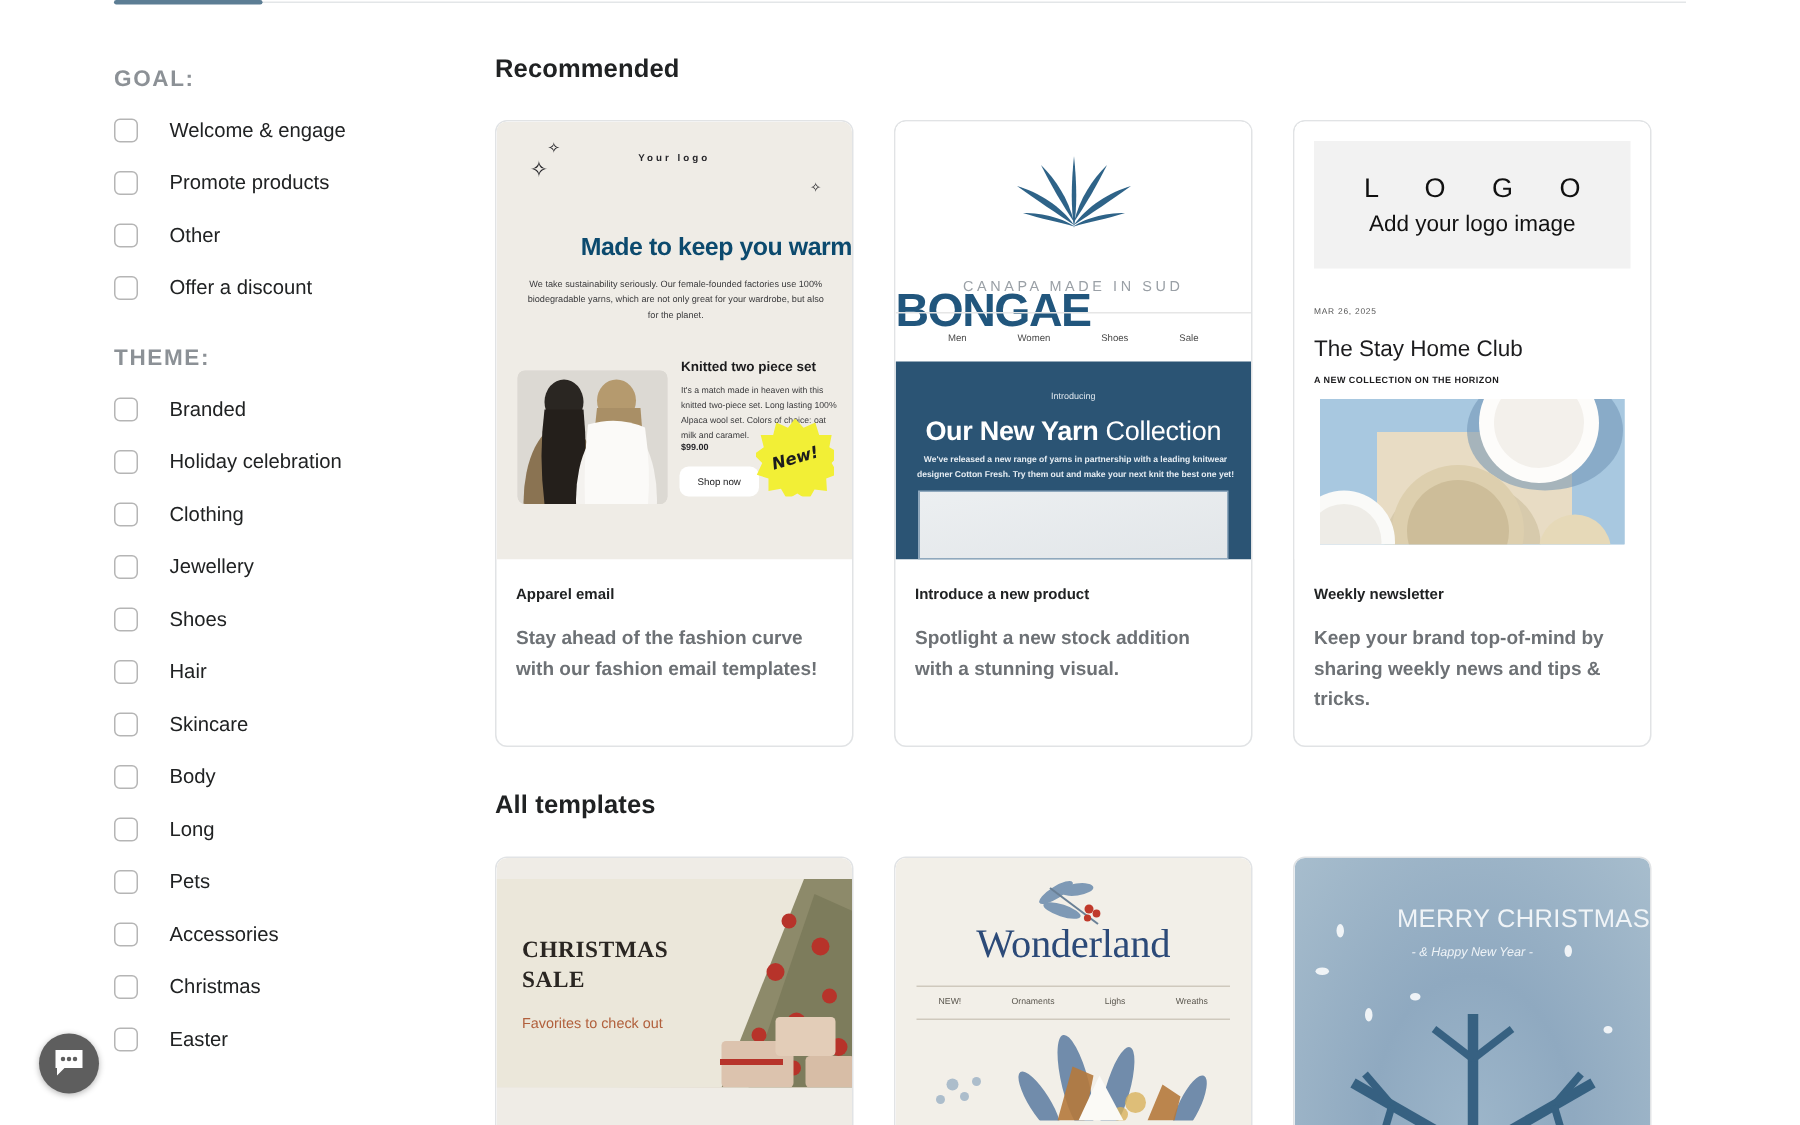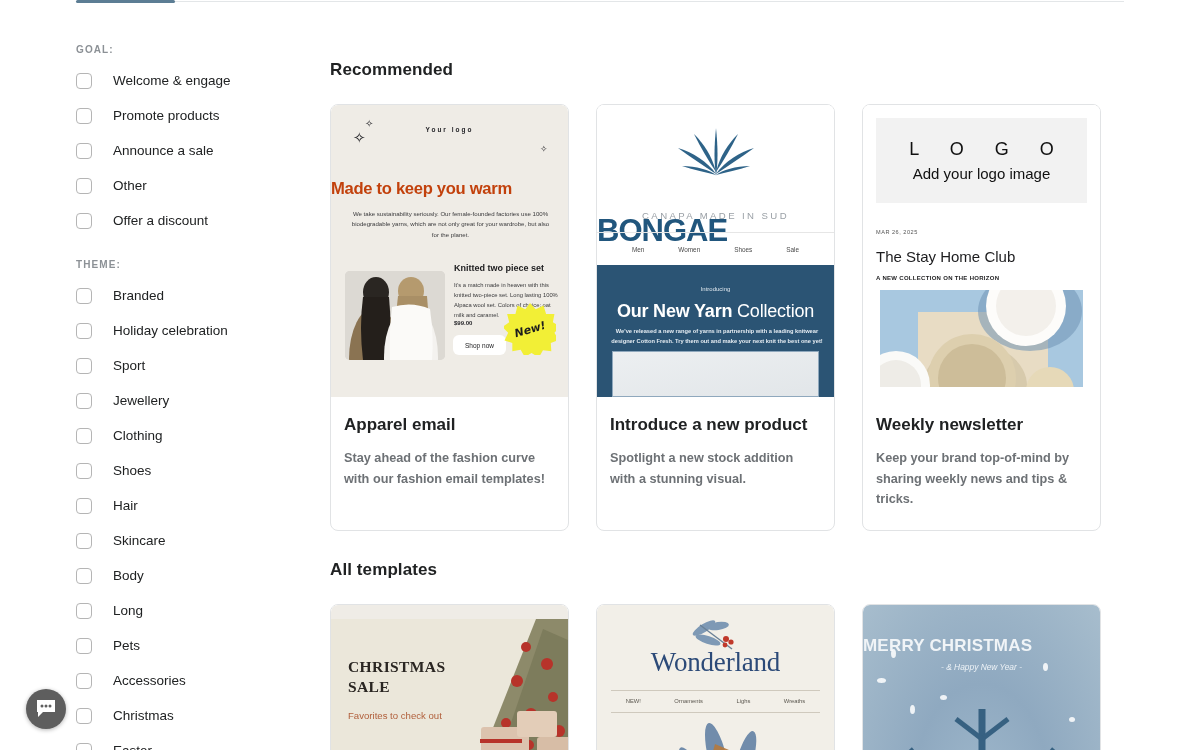--- a/index.html
+++ b/index.html
@@ -15,55 +15,55 @@
   #app { position: relative; width: 1200px; height: 750px; }
 
   
   .topbar { position:absolute; top:0; left:76px; width:1048px; height:3px; }
   .topbar .rule { position:absolute; left:0; top:1px; width:100%; height:1px; background:#e3e6e8; }
   .topbar .active-underline { position:absolute; left:0; top:0; width:99px; height:3px; background:#5c7d94; border-radius:2px; }
 
   
   .sidebar { position:absolute; left:0; top:0; width:330px; height:750px; padding:44px 0 0 76px; }
   .filter-group-label {
-    font-size:10px; font-weight:700; letter-spacing:1.1px;
+    font-size:15px; font-weight:700; letter-spacing:1.1px;
     color:#8c9196; text-transform:uppercase; margin:0 0 16px 0;
   }
   .filter-group + .filter-group { margin-top:28px; }
   .filter-row { display:flex; align-items:center; height:20px; margin-bottom:15px; cursor:pointer; }
   .cbox {
     width:16px; height:16px; flex:0 0 16px; border:1px solid #b5b5b5;
     border-radius:4px; background:#fff;
   }
   .filter-label { font-size:13.5px; color:#202223; margin-left:21px; line-height:1; }
 
   
-  .main { position:absolute; left:330px; top:0; width:870px; height:610px; padding-top:60px; }
+  .main { position:absolute; left:330px; top:0; width:870px; height:610px; padding-top:36px; }
   .section-title { font-size:17px; font-weight:600; color:#202223; margin:0 0 24px 0; letter-spacing:.1px; }
   .section-title.all { margin-top:29px; }
   .card-grid { display:flex; gap:27px; }
   .card {
     width:239px; background:#fff; border:1px solid #e1e3e5; border-radius:8px;
     overflow:hidden; display:flex; flex-direction:column;
   }
   .card-preview { width:100%; height:292px; overflow:hidden; position:relative; background:#fff; }
   .card-body { padding:18px 13px 20px 13px; }
-  .card-title { font-size:17px; font-weight:600; color:#202223; margin:0 0 13px 0; }
+  .card-title { font-size:10px; font-weight:600; color:#202223; margin:0 0 13px 0; }
   .card-desc { font-size:12.7px; line-height:1.62; color:#6d7175; margin:0;font-weight:bold; }
 
   
   .ap { position:absolute; inset:0; background:#efece6; font-family:"Liberation Sans", sans-serif; }
   .ap-logo { position:absolute; top:21px; left:0; width:100%; text-align:center;
              font-size:6.5px; font-weight:700; letter-spacing:2px; color:#26262a; }
   .ap-spark { position:absolute; color:#26262a; line-height:1; }
   .ap-s1 { left:22px; top:25px; font-size:15px; }
   .ap-s2 { left:34px; top:14px; font-size:10px; }
   .ap-s3 { left:209px; top:40px; font-size:9px; }
-  .ap-h1 { position:absolute; top:74px; left:0; width:100%; text-align:left;
-           font-size:16.6px; font-weight:700; color:#c2410c; letter-spacing:-.3px; }
+  .ap-h1 { position:absolute; top:74px; left:0; width:100%; text-align:right;
+           font-size:16.6px; font-weight:700; color:#0c4a6e; letter-spacing:-.3px; }
   .ap-p { position:absolute; top:104px; left:19px; width:201px; text-align:center;
           font-size:6.1px; line-height:1.72; color:#3a3a3c; }
   .ap-photo { position:absolute; left:14px; top:166px; width:100px; height:89px;
               border-radius:5px; overflow:hidden; background:#d9d6d0; }
   .ap-prod-h { position:absolute; left:123px; top:158px; width:105px;
                font-size:9px; font-weight:700; color:#1c1c1e; }
   .ap-prod-p { position:absolute; left:123px; top:176px; width:104px;
                font-size:5.8px; line-height:1.72; color:#3a3a3c; }
   .ap-price { position:absolute; left:123px; top:215px; font-size:6px; font-weight:600; color:#26262a; }
   .ap-btn { position:absolute; left:122px; top:230px; width:53px; height:20px; border-radius:6px;
@@ -126,22 +126,22 @@
   .wl-word { position:absolute; top:42px; left:0; width:100%; text-align:center;
              font-size:27px; color:#2c4a78; font-family:"Liberation Serif", serif; letter-spacing:-.2px; }
   .wl-r1 { position:absolute; left:14px; right:14px; top:85px; height:1px; background:#cfc9bd; }
   .wl-nav { position:absolute; top:93px; left:0; width:100%; display:flex;
             justify-content:space-around; padding:0 12px; font-size:5.8px; color:#5a564e; }
   .wl-r2 { position:absolute; left:14px; right:14px; top:107px; height:1px; background:#cfc9bd; }
   .wl-art { position:absolute; left:0; top:115px; width:100%; bottom:0; overflow:hidden; }
 
   
   .mc { position:absolute; inset:0; background:radial-gradient(ellipse at 50% 62%, #9db6ca 0%, #8fa9c0 40%, #a7bdcd 100%); }
-  .mc-h1 { position:absolute; top:31px; left:0; width:100%; text-align:left;
-           font-size:17px; font-weight:700; color:#f0f4f7; letter-spacing:.2px; }
+  .mc-h1 { position:absolute; top:31px; left:0; width:100%; text-align:right;
+           font-size:17px; font-weight:400; color:#f0f4f7; letter-spacing:.2px; }
   .mc-sub { position:absolute; top:57px; left:0; width:100%; text-align:center;
             font-size:8.4px; font-style:italic; color:#eef3f7; }
   .mc-flakes span { position:absolute; background:#fff; border-radius:50%; opacity:.85; }
 
   
   .chat-fab { position:absolute; left:26px; top:689px; width:40px; height:40px; border-radius:50%;
               background:#5e5e5e; display:flex; align-items:center; justify-content:center;
               box-shadow:0 1px 4px rgba(0,0,0,.3); cursor:pointer; }
 </style>
 </head>
@@ -161,53 +161,45 @@
       <div class="filter-row">
         <span class="cbox"></span>
         <span class="filter-label">Welcome &amp; engage</span>
       </div>
       <div class="filter-row">
         <span class="cbox"></span>
         <span class="filter-label">Promote products</span>
       </div>
       <div class="filter-row">
         <span class="cbox"></span>
-        <span class="filter-label">Announce a sale</span>
-      </div>
-      <div class="filter-row">
-        <span class="cbox"></span>
         <span class="filter-label">Other</span>
       </div>
       <div class="filter-row">
         <span class="cbox"></span>
         <span class="filter-label">Offer a discount</span>
       </div>
     </div>
 
     <div class="filter-group">
       <div class="filter-group-label">THEME:</div>
       <div class="filter-row">
         <span class="cbox"></span>
         <span class="filter-label">Branded</span>
       </div>
       <div class="filter-row">
         <span class="cbox"></span>
         <span class="filter-label">Holiday celebration</span>
       </div>
       <div class="filter-row">
         <span class="cbox"></span>
-        <span class="filter-label">Sport</span>
+        <span class="filter-label">Clothing</span>
       </div>
       <div class="filter-row">
         <span class="cbox"></span>
         <span class="filter-label">Jewellery</span>
-      </div>
-      <div class="filter-row">
-        <span class="cbox"></span>
-        <span class="filter-label">Clothing</span>
       </div>
       <div class="filter-row">
         <span class="cbox"></span>
         <span class="filter-label">Shoes</span>
       </div>
       <div class="filter-row">
         <span class="cbox"></span>
         <span class="filter-label">Hair</span>
       </div>
       <div class="filter-row">

